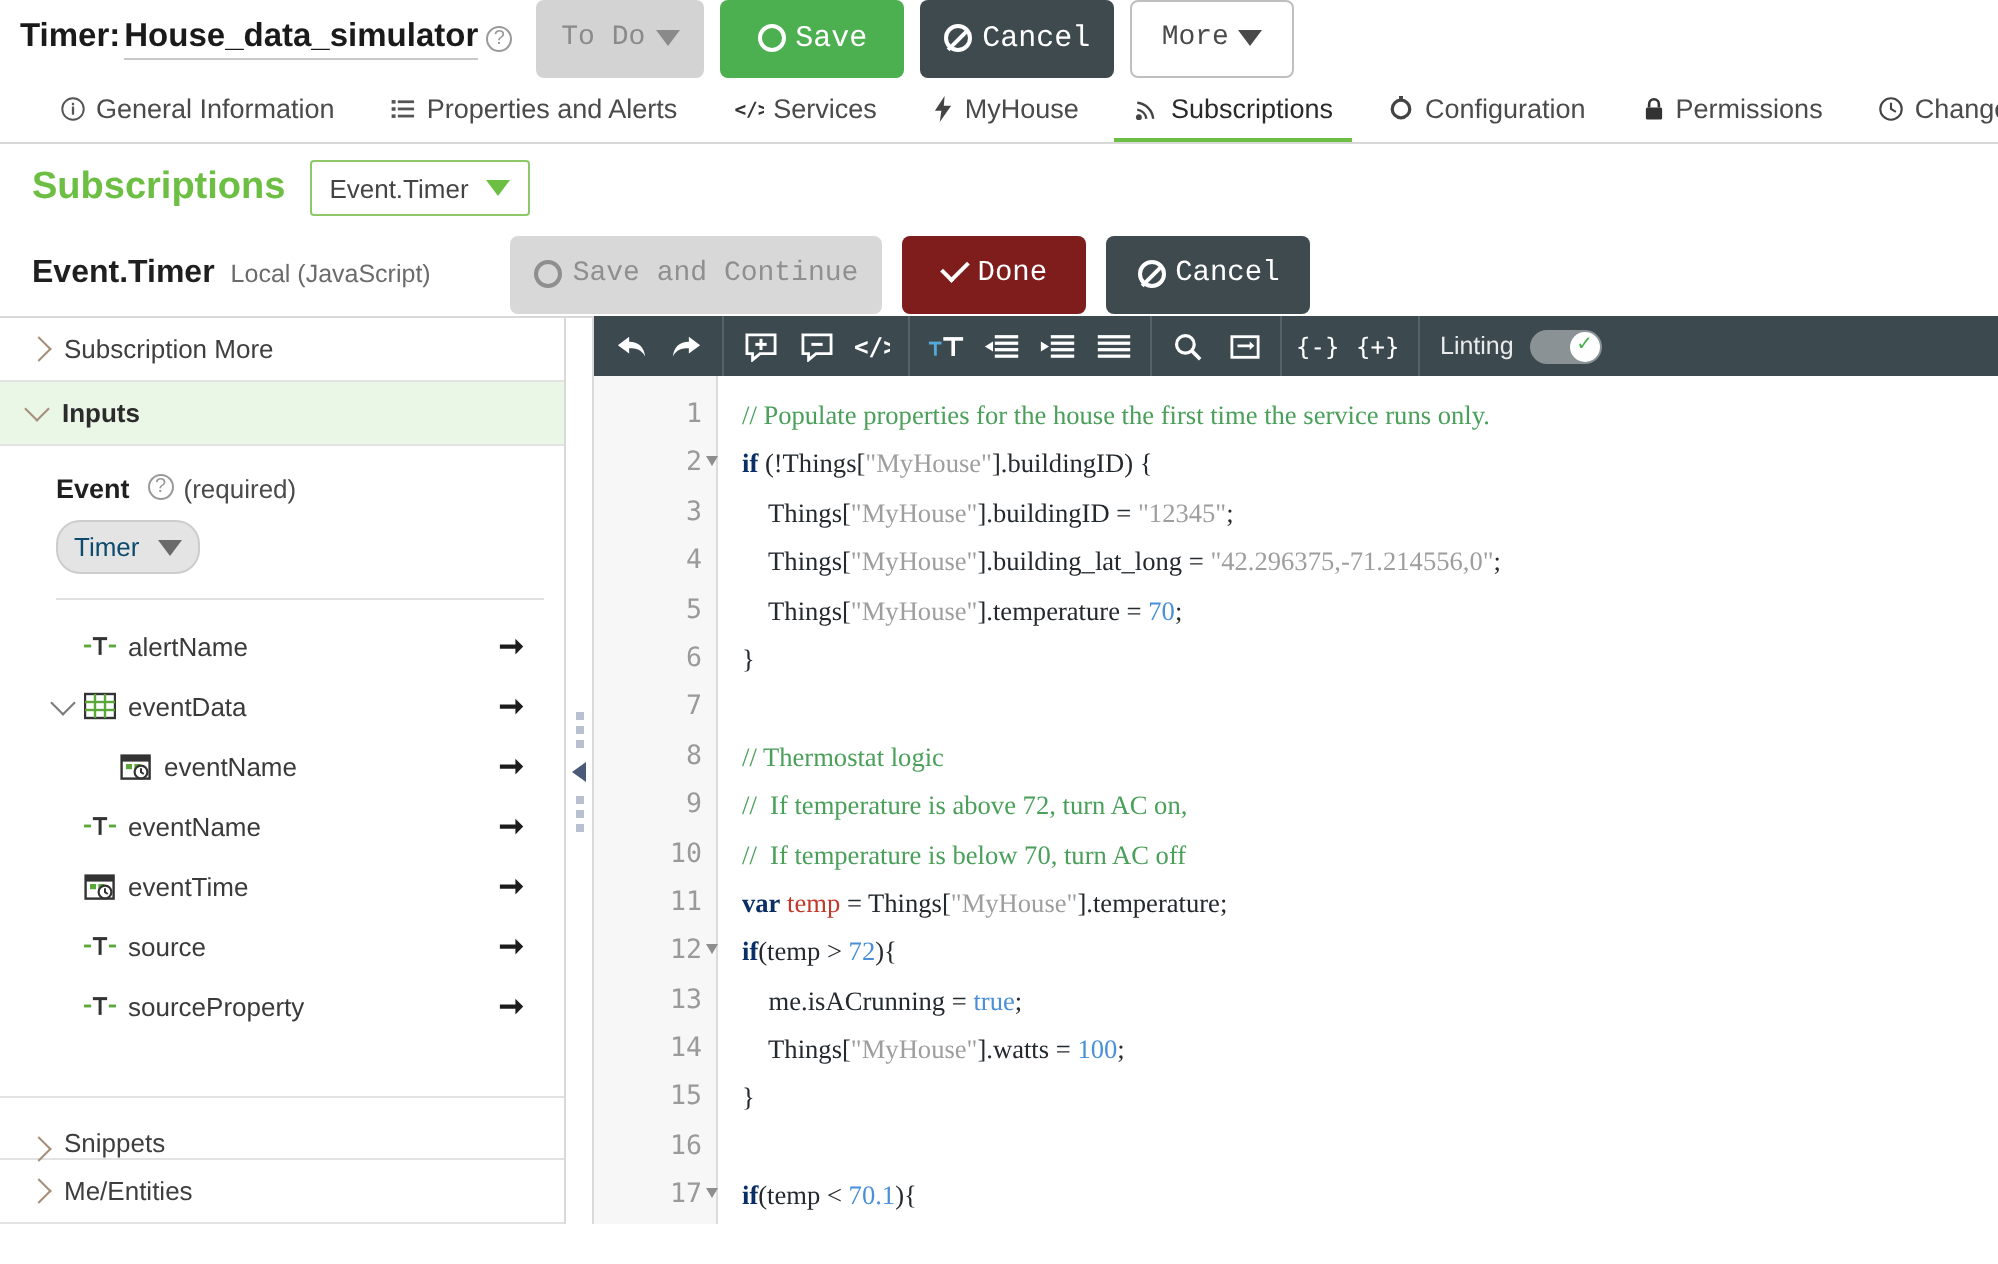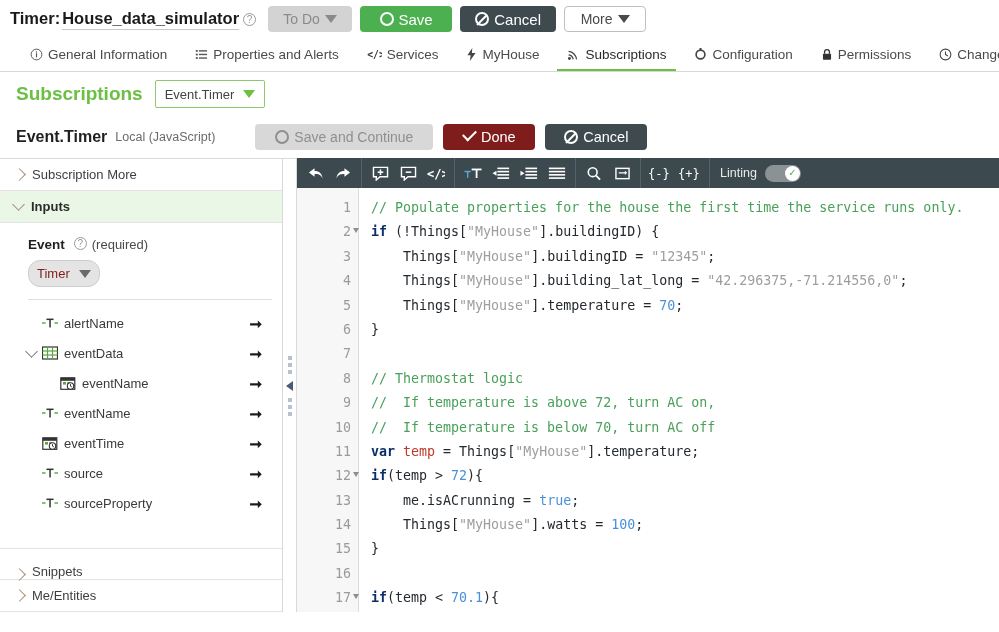--- a/index.html
+++ b/index.html
@@ -40,32 +40,32 @@
     color: #9a9a9a;
     font-size: 10px;
     line-height: 11px;
     text-align: center;
     font-weight: normal;
     margin-left: 4px;
     position: relative;
     top: -1px;
   }
   .btn {
-    height: 26px;
+    height: 39px;
     border-radius: 4px;
     display: inline-flex;
     align-items: center;
     justify-content: center;
     gap: 5px;
     font-size: 14px;
     padding: 12px 12px;
     border: none;
     cursor: pointer;
     white-space: nowrap;
-    font-family: Liberation Sans, sans-serif;
+    font-family: Liberation Mono, monospace;
   }
   .btn-todo {
     background: #d3d3d3;
     color: #8a8a8a;
     min-width: 84px;
     margin-left: 4px;
   }
   .btn-save {
     background: #4caf50;
     color: #ffffff;
@@ -293,21 +293,21 @@
     margin: 8px 0 10px 28px;
     background: #e4e4e4;
     border: 1px solid #cdcdcd;
     border-radius: 12px;
     height: 27px;
     padding: 0 8px;
     display: inline-flex;
     align-items: center;
     gap: 9px;
     font-size: 13px;
-    color: #7f1d1d;
+    color: #0c4a6e;
     cursor: pointer;
   }
   .grey-select .caret-down { border-top-color: #6a6a6a; }
   .divider-line {
     height: 1px;
     background: #e0e0e0;
     margin: 2px 10px 8px 28px;
   }
   .tree { padding-left: 0; }
   .tree-row {
@@ -452,21 +452,21 @@
     border-top: 5px solid #8e8e8e;
   }
   .code-lines {
     flex: 1 1 auto;
     padding-top: 8px;
     padding-left: 12px;
     white-space: pre;
     overflow: hidden;
     color: #24292e;
   }
-  .cl { height: 24.4px; }
+  .cl { height: 24.4px; font-family: Liberation Serif, serif; }
   .c-com { color: #4aa05a; }
   .c-kw  { color: #0a2f66; font-weight: bold; }
   .c-str { color: #9e9e9e; }
   .c-num { color: #4a90d9; }
   .c-var { color: #c0392b; }
   .c-pl  { color: #24292e; }
 </style>
 </head>
 <body>
 

